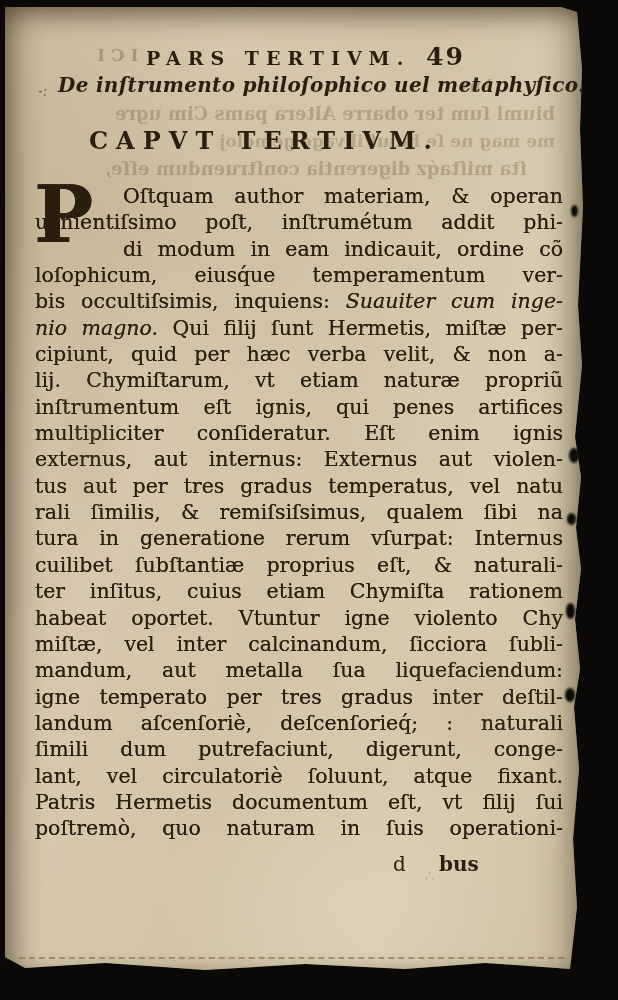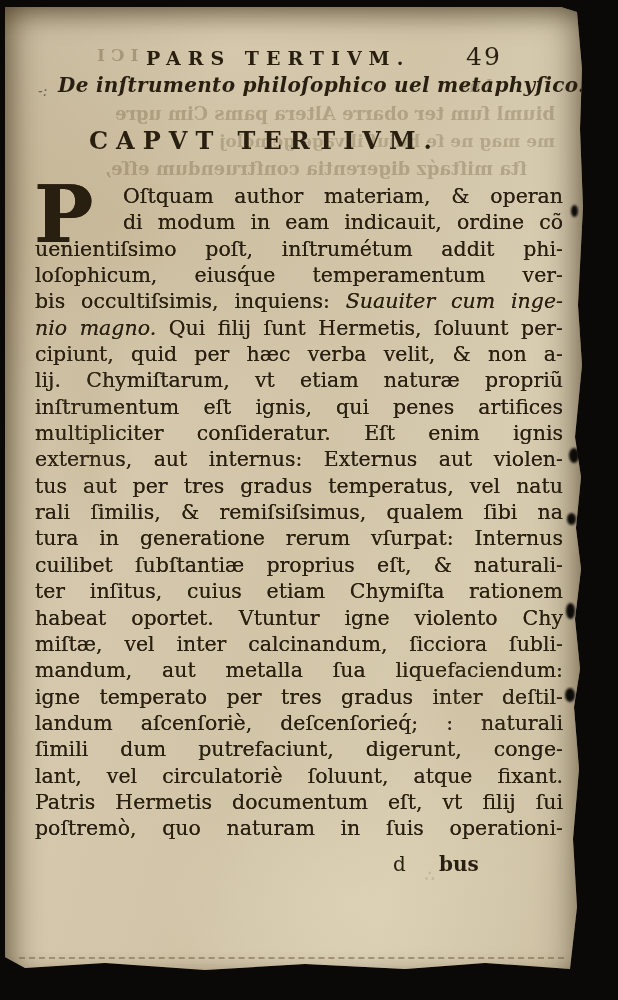--- a/index.html
+++ b/index.html
@@ -29,21 +29,21 @@
       300px 957px, 200px 963px, 100px 956px, 20px 961px, 0px 950px);
     color:#291f10;
   }
   
   .running-title{
     position:absolute;left:141px;top:40px;
     font-size:19px;font-weight:bold;letter-spacing:7px;white-space:nowrap;
   }
   .page-number{
     position:absolute;left:421px;top:35px;
-    font-size:25px;font-weight:normal;letter-spacing:2px;margin-left:40px;
+    font-size:25px;font-weight:bold;letter-spacing:2px;
   }
   .subtitle-mark{
     position:absolute;left:33px;top:76px;font-size:14px;opacity:.55;font-style:italic;
   }
   .subtitle{
     position:absolute;left:53px;top:66px;width:460px;
     font-size:20px;font-style:italic;font-weight:600;letter-spacing:.3px;white-space:nowrap;
   }
   .chapter-heading{
     position:absolute;left:84px;top:119px;
@@ -116,25 +116,25 @@
   <div class="page-number">49</div>
 
   <span class="subtitle-mark">-:</span>
   <div class="subtitle">De inſtrumento philoſophico uel metaphyſico.</div>
 
   <div class="chapter-heading">CAPVT TERTIVM.</div>
 
   <div class="drop-cap">P</div>
   <div class="body-block" id="body-block">
       <div class="body-line indent"><span>Oſtquam author materiam, &amp; operan</span></div>
+      <div class="body-line"><span>uenientiſsimo poſt, inſtrumétum addit phi-</span></div>
       <div class="body-line indent"><span>di modum in eam indicauit, ordine cõ</span></div>
-      <div class="body-line"><span>uenientiſsimo poſt, inſtrumétum addit phi-</span></div>
       <div class="body-line"><span>loſophicum, eiusq́ue temperamentum ver-</span></div>
       <div class="body-line"><span>bis occultiſsimis, inquiens: </span><span class="it">Suauiter cum inge-</span></div>
-      <div class="body-line"><span class="it">nio magno.</span><span> Qui filij ſunt Hermetis, ſoluunt per-</span></div>
+      <div class="body-line"><span class="it">nio magno.</span><span> Qui filij ſunt Hermetis, miſtæ per-</span></div>
       <div class="body-line"><span>cipiunt, quid per hæc verba velit, &amp; non a-</span></div>
       <div class="body-line"><span>lij. Chymiſtarum, vt etiam naturæ propriũ</span></div>
       <div class="body-line"><span>inſtrumentum eſt ignis, qui penes artifices</span></div>
       <div class="body-line"><span>multipliciter conſideratur. Eſt enim ignis</span></div>
       <div class="body-line"><span>externus, aut internus: Externus aut violen-</span></div>
       <div class="body-line"><span>tus aut per tres gradus temperatus, vel natu</span></div>
       <div class="body-line"><span>rali ſimilis, &amp; remiſsiſsimus, qualem ſibi na</span></div>
       <div class="body-line"><span>tura in generatione rerum vſurpat: Internus</span></div>
       <div class="body-line"><span>cuilibet ſubſtantiæ proprius eſt, &amp; naturali-</span></div>
       <div class="body-line"><span>ter inſitus, cuius etiam Chymiſta rationem</span></div>

